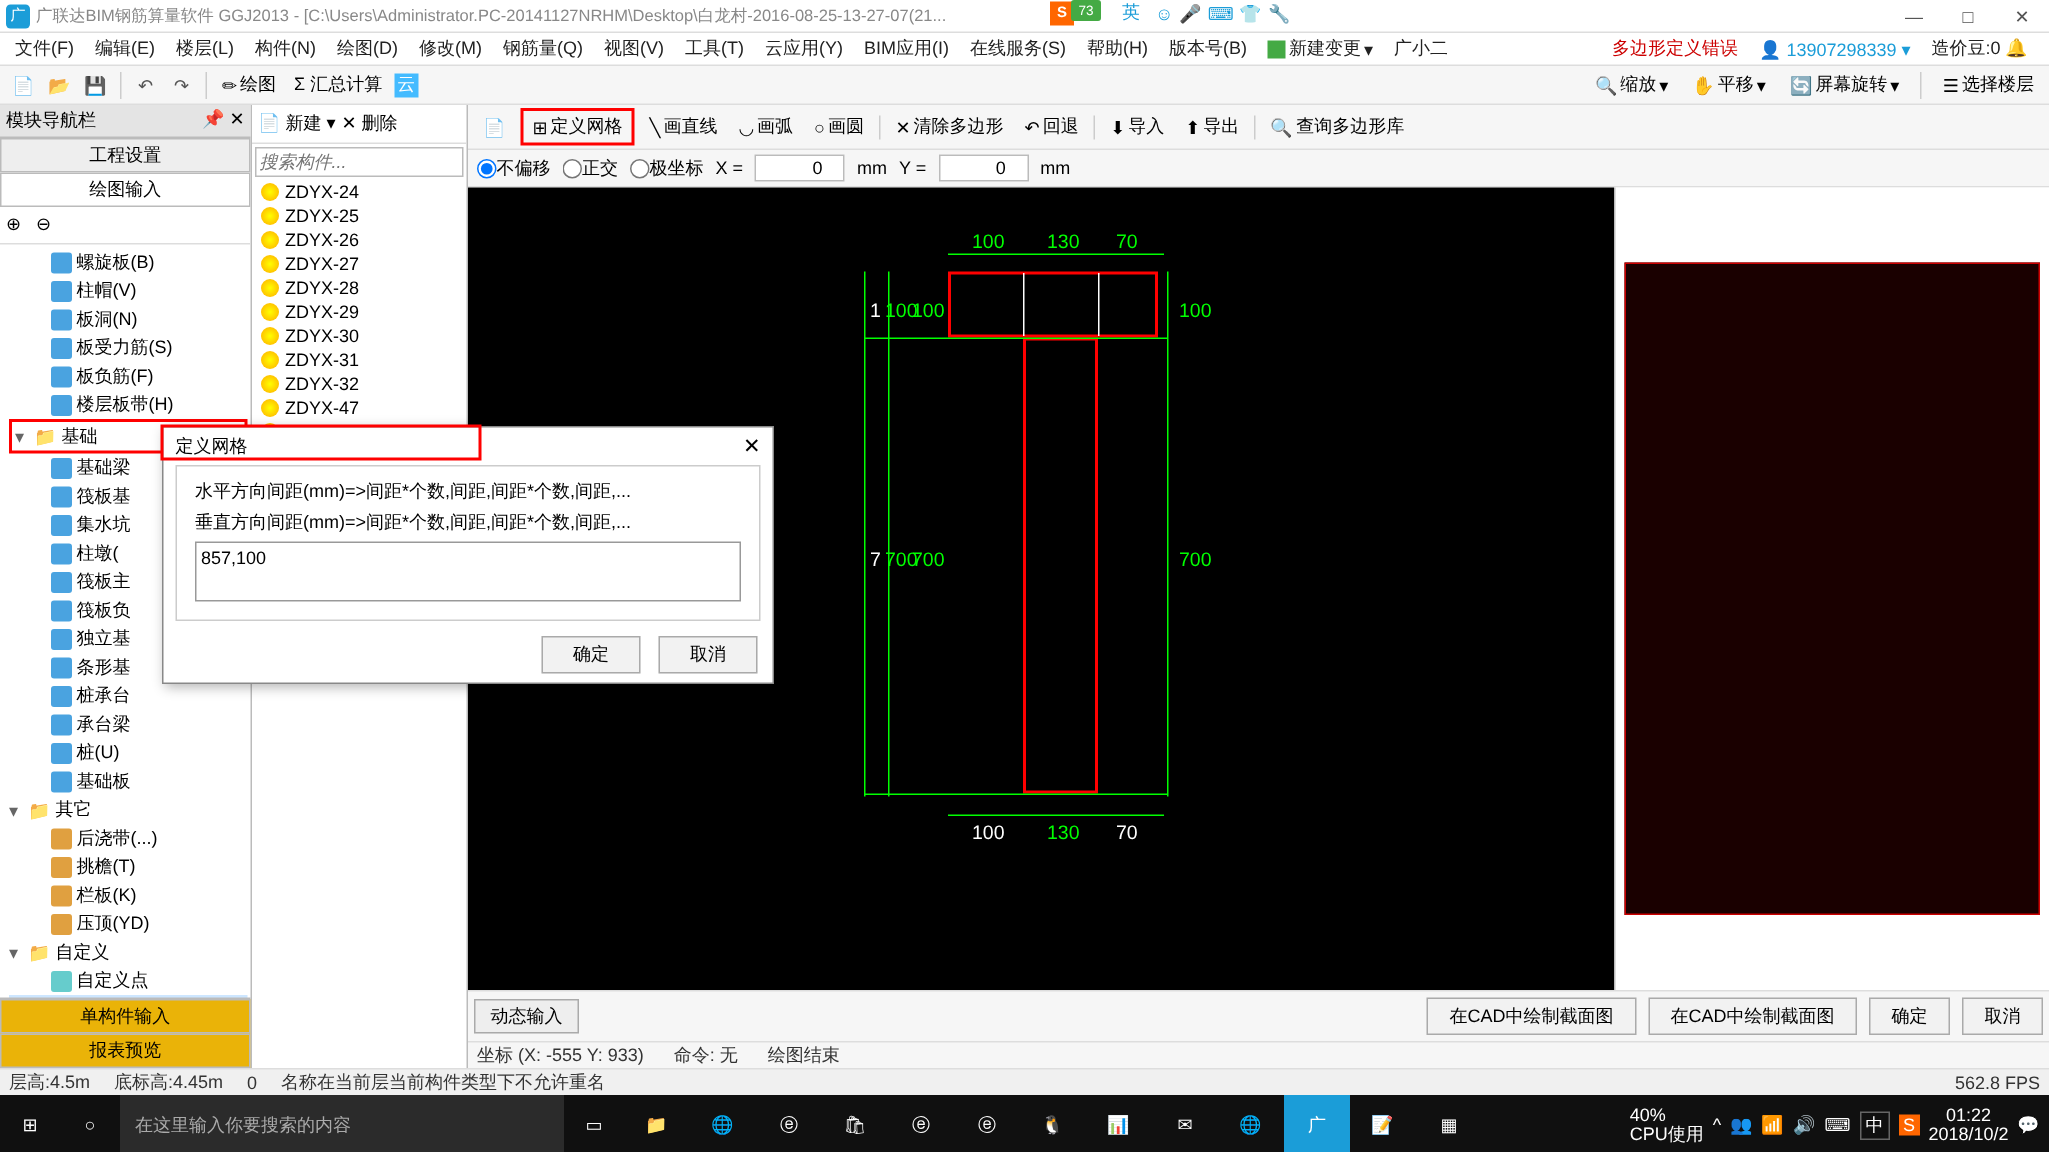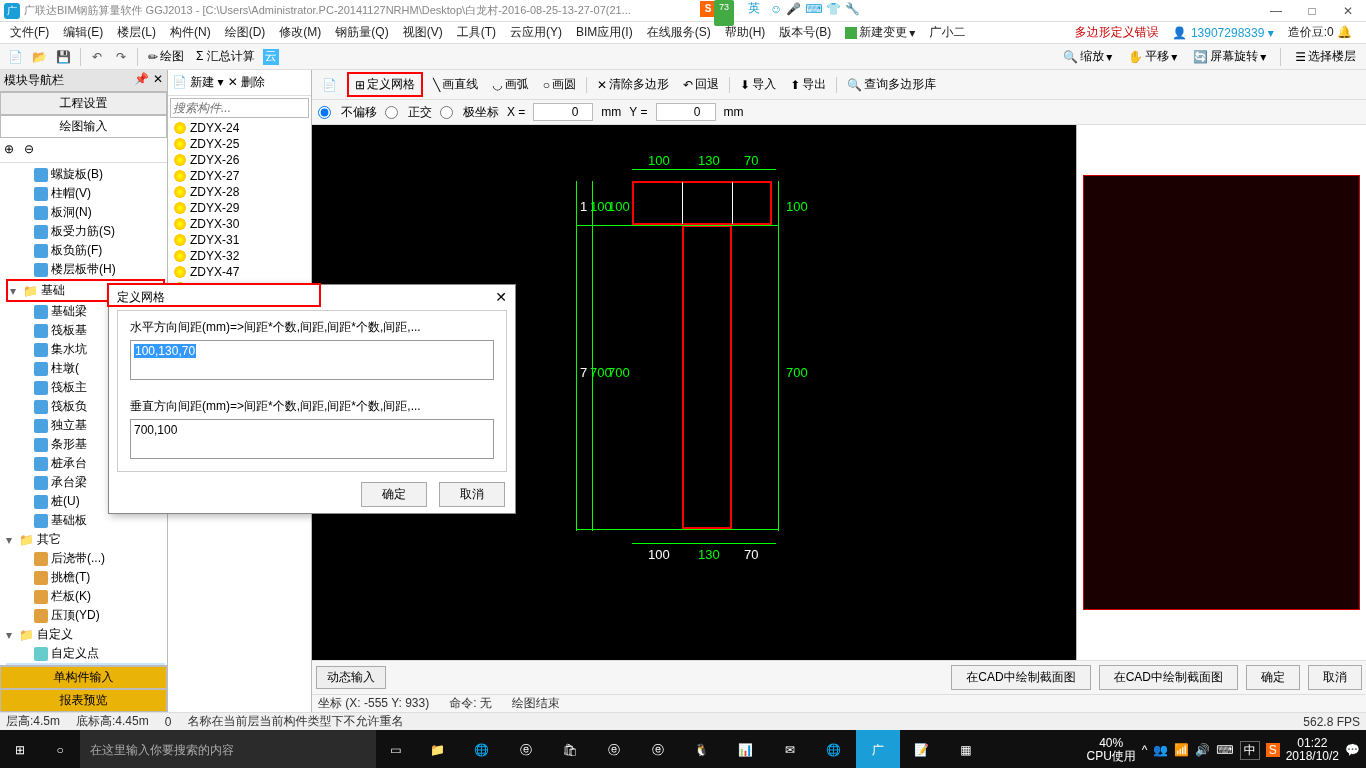--- a/index.html
+++ b/index.html
@@ -5,21 +5,21 @@
 *{margin:0;padding:0;box-sizing:border-box;font-family:"Microsoft YaHei","SimSun",Arial,sans-serif;font-size:12px}
 body{width:1366px;height:768px;background:#fff;overflow:hidden;position:relative}
 .titlebar{height:22px;background:#fff;display:flex;align-items:center;padding:0 4px;border-bottom:1px solid #ddd}
 .titlebar .icon{width:16px;height:16px;background:#1b9dd8;border-radius:3px;margin-right:4px;color:#fff;text-align:center;line-height:16px;font-size:10px}
 .titlebar .title{color:#888;font-size:11px;flex:1}
 .titlebar .wincontrols{display:flex;gap:8px}
 .titlebar .wincontrols span{width:28px;height:18px;display:flex;align-items:center;justify-content:center;color:#555;cursor:pointer}
 .titlebar .wincontrols span:last-child{color:#555}
 .topbadges{position:absolute;top:0;left:700px;display:flex;gap:4px;align-items:center}
 .topbadges .s{width:16px;height:16px;background:#f60;color:#fff;text-align:center;line-height:16px;font-size:10px;font-weight:bold}
-.topbadges .badge73{position:absolute;left:14px;top:0;width:20px;height:26px;background:#4a4;color:#fff;font-size:9px;text-align:center;line-height:14px;border-radius:2px}
+.topbadges .badge73{position:absolute;left:14px;top:0;width:20px;height:14px;background:#4a4;color:#fff;font-size:9px;text-align:center;line-height:14px;border-radius:2px}
 .topbadges .en{color:#1b9dd8;font-size:12px;margin-left:28px}
 .topbadges .icons{display:flex;gap:4px;margin-left:6px}
 .topbadges .icons span{color:#1b9dd8;font-size:12px}
 .menubar{height:22px;display:flex;align-items:center;padding:0 4px;gap:2px;border-bottom:1px solid #ddd}
 .menubar .menu{padding:2px 6px;cursor:pointer;color:#222}
 .menubar .right{margin-left:auto;display:flex;gap:14px;align-items:center;padding-right:10px}
 .menubar .right .err{color:#c00}
 .menubar .right .phone{color:#1b9dd8}
 .menubar .right .bean{color:#222}
 .menubar .newchange{color:#222;display:flex;align-items:center;gap:2px}
@@ -54,21 +54,21 @@
 .midcol .list .item .dot{width:12px;height:12px;border-radius:50%;background:radial-gradient(#ff0,#fa0)}
 .midcol .list .item.sel{background:#3399ff;color:#fff}
 .viewport{flex:1;display:flex;flex-direction:column}
 .editor-title{background:#f6f6f6;padding:3px 8px;border-bottom:1px solid #ddd;color:#444}
 .editor-toolbar{background:#f6f6f6;padding:2px 6px;border-bottom:1px solid #ddd;display:flex;align-items:center;gap:6px;flex-wrap:wrap}
 .editor-toolbar .ebtn{display:flex;align-items:center;gap:2px;padding:2px 4px;cursor:pointer}
 .editor-toolbar .sep{width:1px;height:16px;background:#ccc}
 .editor-toolbar .redhl{border:2px solid #f00;padding:0 2px}
 .coordbar{background:#f6f6f6;padding:3px 6px;border-bottom:1px solid #ddd;display:flex;align-items:center;gap:8px}
 .coordbar input[type=text]{width:60px;border:1px solid #bbb;text-align:right;padding:1px 14px 1px 2px}
-.coordbar .radio{display:flex;gap:10px}
+.coordbar .radio{display:flex;gap:0}
 .canvas-row{flex:1;display:flex}
 .canvas{flex:1;background:#000;position:relative}
 .canvas .dim{position:absolute;color:#0f0;font-size:13px;font-family:Arial}
 .canvas .rect{position:absolute;border:2px solid #f00}
 .canvas .line{position:absolute;background:#fff}
 .canvas .gline{position:absolute;background:#0f0}
 .rightview{width:290px;background:#fff;border-left:1px solid #bbb;position:relative}
 .rightview .inner{position:absolute;top:50px;left:6px;right:6px;bottom:50px;border:1px solid #c00;background:#1a0000}
 .bottom-tools{background:#f6f6f6;padding:4px;border-top:1px solid #ddd;display:flex;gap:8px;align-items:center}
 .bottom-tools .btn{border:1px solid #aaa;background:#f2f2f2;padding:3px 14px;cursor:pointer}
@@ -76,21 +76,21 @@
 .statusbar{height:18px;background:#f6f6f6;border-top:1px solid #ddd;display:flex;align-items:center;padding:0 6px;gap:20px;font-size:11px;color:#333}
 .statusbar2{height:18px;background:#f0f0f0;border-top:1px solid #ddd;display:flex;align-items:center;padding:0 6px;gap:16px;font-size:11px;color:#333}
 .statusbar2 .fps{margin-left:auto}
 .taskbar{height:40px;background:#101010;display:flex;align-items:center;padding:0;color:#fff}
 .taskbar .start{width:40px;height:40px;display:flex;align-items:center;justify-content:center;cursor:pointer}
 .taskbar .cortana{width:40px;height:40px;display:flex;align-items:center;justify-content:center}
 .taskbar .search{flex:0 0 296px;height:40px;background:#2b2b2b;display:flex;align-items:center;padding:0 10px;color:#aaa}
 .taskbar .apps{display:flex;height:40px}
 .taskbar .apps .app{width:44px;display:flex;align-items:center;justify-content:center;cursor:pointer}
 .taskbar .tray{margin-left:auto;display:flex;align-items:center;gap:6px;padding:0 6px;font-size:11px}
-.taskbar .tray .cpu{text-align:center;line-height:1.1}
+.taskbar .tray .cpu{text-align:left;line-height:1.1}
 .taskbar .tray .clock{text-align:center;line-height:1.1}
 
 .dialog{position:absolute;left:108px;top:284px;width:408px;background:#fff;border:1px solid #888;box-shadow:2px 2px 8px rgba(0,0,0,.3);z-index:100}
 .dialog .dtitle{display:flex;justify-content:space-between;padding:4px 8px;font-size:12px}
 .dialog .dtitle .close{cursor:pointer;font-size:14px}
 .dialog .dbody{padding:8px 12px;border:1px solid #ccc;margin:0 8px 4px}
 .dialog .dbody .lbl{margin-bottom:4px;font-size:12px}
 .dialog .dbody .selspan{background:#3399ff;color:#fff;padding:0 1px}
 .dialog .dbtns{display:flex;justify-content:flex-end;gap:12px;padding:6px 10px}
 .dialog .dbtns button{border:1px solid #aaa;background:#f2f2f2;padding:3px 20px;cursor:pointer}
@@ -354,23 +354,22 @@
 </div>
 
 <div class="dialog">
   <div class="redtitle"></div>
   <div class="dtitle">
     <span>定义网格</span>
     <span class="close">✕</span>
   </div>
   <div class="dbody">
     <div class="lbl">水平方向间距(mm)=&gt;间距*个数,间距,间距*个数,间距,...</div>
-    <div style="border:1px solid #999;padding:3px;margin-bottom:18px;height:40px"><span class="selspan">100,130,70</span></div>
     <div class="lbl">垂直方向间距(mm)=&gt;间距*个数,间距,间距*个数,间距,...</div>
-    <div style="border:1px solid #999;padding:3px;margin-bottom:4px;height:40px"><span>700,100</span></div>
+    <div style="border:1px solid #999;padding:3px;margin-bottom:4px;height:40px"><span>857,100</span></div>
   </div>
   <div class="dbtns">
     <button>确定</button>
     <button>取消</button>
   </div>
 </div>
 
 <div class="taskbar">
   <div class="start">⊞</div>
   <div class="cortana">○</div>

